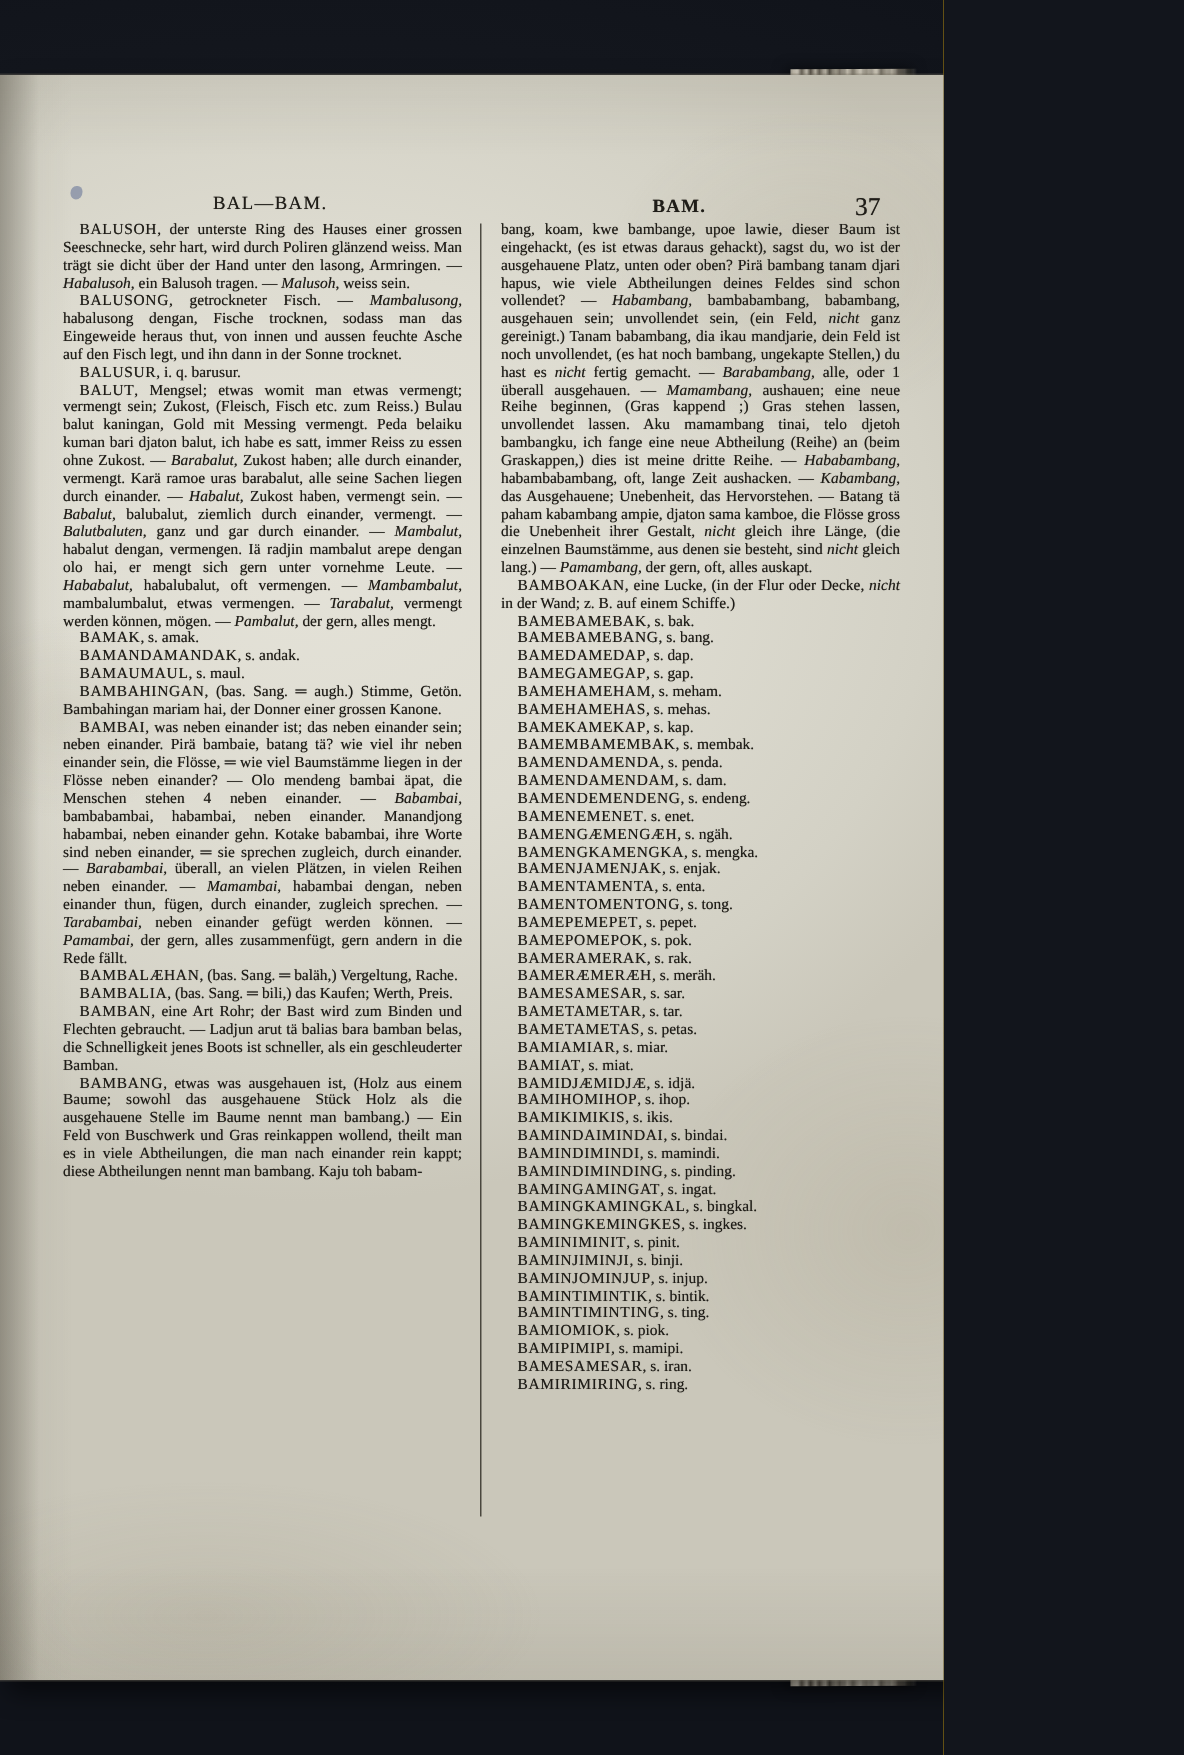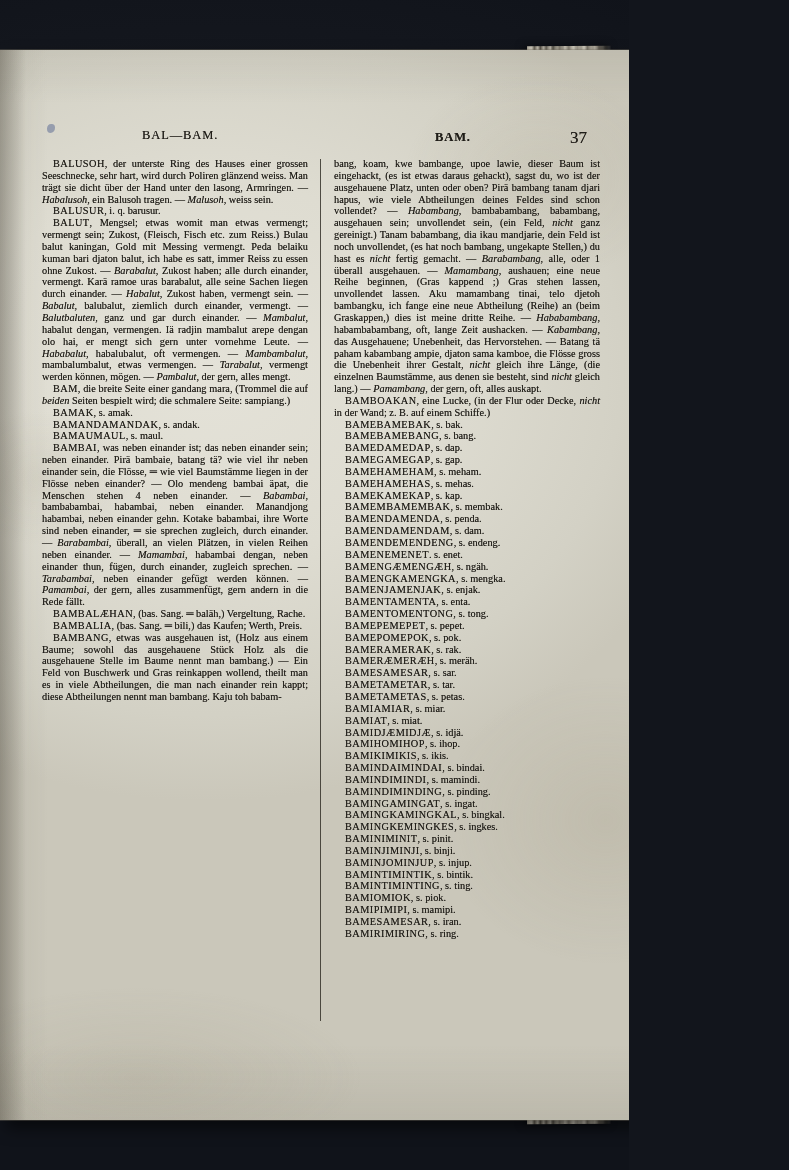--- a/index.html
+++ b/index.html
@@ -145,21 +145,21 @@
     font-size: 12.5px;
     letter-spacing: 0.9px;
     white-space: nowrap;
   }
   .rh-left  { position: absolute; left: 100px;  top: 0; }
   .rh-mid   { position: absolute; left: 393px;  top: 2px; font-weight: bold; }
   .rh-page  { position: absolute; left: 528px;  top: 0; font-size: 17px; letter-spacing: 0; }
 
   .columns {
     position: relative;
-    margin-top: 10px;
+    margin-top: 0;
     display: flex;
     gap: 0;
   }
   .col {
     width: 266px;
     font-size: 10.3px;
     line-height: 11.85px;
     text-align: justify;
     text-justify: inter-word;
     hyphens: manual;
@@ -209,29 +209,31 @@
     <div class="running-head">
       <span class="rh-left">BAL—BAM.</span>
       <span class="rh-mid">BAM.</span>
       <span class="rh-page">37</span>
     </div>
 
     <div class="columns">
 
       <div class="col col-left">
         <p><span class="hw">BALUSOH</span>, der unterste Ring des Hauses einer grossen Seeschnecke, sehr hart, wird durch Poliren glänzend weiss. Man trägt sie dicht über der Hand unter den lasong, Armringen. — <span class="it">Habalusoh</span>, ein Balusoh tragen. — <span class="it">Malusoh</span>, weiss sein.</p>
+        <p><span class="hw">BALUSONG</span>, getrockneter Fisch. — <span class="it">Mambalusong</span>, habalusong dengan, Fische trocknen, sodass man das Eingeweide heraus thut, von innen und aussen feuchte Asche auf den Fisch legt, und ihn dann in der Sonne trocknet.</p>
         <p><span class="hw">BALUSUR</span>, i. q. barusur.</p>
         <p><span class="hw">BALUT</span>, Mengsel; etwas womit man etwas vermengt; vermengt sein; Zukost, (Fleisch, Fisch etc. zum Reiss.) Bulau balut kaningan, Gold mit Messing vermengt. Peda belaiku kuman bari djaton balut, ich habe es satt, immer Reiss zu essen ohne Zukost. — <span class="it">Barabalut</span>, Zukost haben; alle durch einander, vermengt. Karä ramoe uras barabalut, alle seine Sachen liegen durch einander. — <span class="it">Habalut</span>, Zukost haben, vermengt sein. — <span class="it">Babalut</span>, balubalut, ziemlich durch einander, vermengt. — <span class="it">Balutbaluten</span>, ganz und gar durch einander. — <span class="it">Mambalut</span>, habalut dengan, vermengen. Iä radjin mambalut arepe dengan olo hai, er mengt sich gern unter vornehme Leute. — <span class="it">Hababalut</span>, habalubalut, oft vermengen. — <span class="it">Mambambalut</span>, mambalumbalut, etwas vermengen. — <span class="it">Tarabalut</span>, vermengt werden können, mögen. — <span class="it">Pambalut</span>, der gern, alles mengt.</p>
-        <p><span class="hw">BAM</span>, die breite Seite einer gandang mara, (Trommel die auf <span class="it">beiden</span> Seiten bespielt wird; die schmalere Seite: sampiang.)</p>
         <p><span class="hw">BAMAK</span>, s. amak.</p>
         <p><span class="hw">BAMANDAMANDAK</span>, s. andak.</p>
         <p><span class="hw">BAMAUMAUL</span>, s. maul.</p>
+        <p><span class="hw">BAMBAHINGAN</span>, (bas. Sang. ═ augh.) Stimme, Getön. Bambahingan mariam hai, der Donner einer grossen Kanone.</p>
         <p><span class="hw">BAMBAI</span>, was neben einander ist; das neben einander sein; neben einander. Pirä bambaie, batang tä? wie viel ihr neben einander sein, die Flösse, ═ wie viel Baumstämme liegen in der Flösse neben einander? — Olo mendeng bambai äpat, die Menschen stehen 4 neben einander. — <span class="it">Babambai</span>, bambabambai, habambai, neben einander. Manandjong habambai, neben einander gehn. Kotake babambai, ihre Worte sind neben einander, ═ sie sprechen zugleich, durch einander. — <span class="it">Barabambai</span>, überall, an vielen Plätzen, in vielen Reihen neben einander. — <span class="it">Mamambai</span>, habambai dengan, neben einander thun, fügen, durch einander, zugleich sprechen. — <span class="it">Tarabambai</span>, neben einander gefügt werden können. — <span class="it">Pamambai</span>, der gern, alles zusammenfügt, gern andern in die Rede fällt.</p>
         <p><span class="hw">BAMBALÆHAN</span>, (bas. Sang. ═ baläh,) Vergeltung, Rache.</p>
         <p><span class="hw">BAMBALIA</span>, (bas. Sang. ═ bili,) das Kaufen; Werth, Preis.</p>
+        <p><span class="hw">BAMBAN</span>, eine Art Rohr; der Bast wird zum Binden und Flechten gebraucht. — Ladjun arut tä balias bara bamban belas, die Schnelligkeit jenes Boots ist schneller, als ein geschleuderter Bamban.</p>
         <p><span class="hw">BAMBANG</span>, etwas was ausgehauen ist, (Holz aus einem Baume; sowohl das ausgehauene Stück Holz als die ausgehauene Stelle im Baume nennt man bambang.) — Ein Feld von Buschwerk und Gras reinkappen wollend, theilt man es in viele Abtheilungen, die man nach einander rein kappt; diese Abtheilungen nennt man bambang. Kaju toh babam-</p>
       </div>
 
       <div class="rule"></div>
 
       <div class="col col-right">
         <p class="cont">bang, koam, kwe bambange, upoe lawie, dieser Baum ist eingehackt, (es ist etwas daraus gehackt), sagst du, wo ist der ausgehauene Platz, unten oder oben? Pirä bambang tanam djari hapus, wie viele Abtheilungen deines Feldes sind schon vollendet? — <span class="it">Habambang</span>, bambabambang, babambang, ausgehauen sein; unvollendet sein, (ein Feld, <span class="it">nicht</span> ganz gereinigt.) Tanam babambang, dia ikau mandjarie, dein Feld ist noch unvollendet, (es hat noch bambang, ungekapte Stellen,) du hast es <span class="it">nicht</span> fertig gemacht. — <span class="it">Barabambang</span>, alle, oder 1 überall ausgehauen. — <span class="it">Mamambang</span>, aushauen; eine neue Reihe beginnen, (Gras kappend ;) Gras stehen lassen, unvollendet lassen. Aku mamambang tinai, telo djetoh bambangku, ich fange eine neue Abtheilung (Reihe) an (beim Graskappen,) dies ist meine dritte Reihe. — <span class="it">Hababambang</span>, habambabambang, oft, lange Zeit aushacken. — <span class="it">Kabambang</span>, das Ausgehauene; Unebenheit, das Hervorstehen. — Batang tä paham kabambang ampie, djaton sama kamboe, die Flösse gross die Unebenheit ihrer Gestalt, <span class="it">nicht</span> gleich ihre Länge, (die einzelnen Baumstämme, aus denen sie besteht, sind <span class="it">nicht</span> gleich lang.) — <span class="it">Pamambang</span>, der gern, oft, alles auskapt.</p>
         <p><span class="hw">BAMBOAKAN</span>, eine Lucke, (in der Flur oder Decke, <span class="it">nicht</span> in der Wand; z. B. auf einem Schiffe.)</p>
         <div>
           <p class="entry-line"><span class="hw">BAMEBAMEBAK</span>, s. bak.</p>

